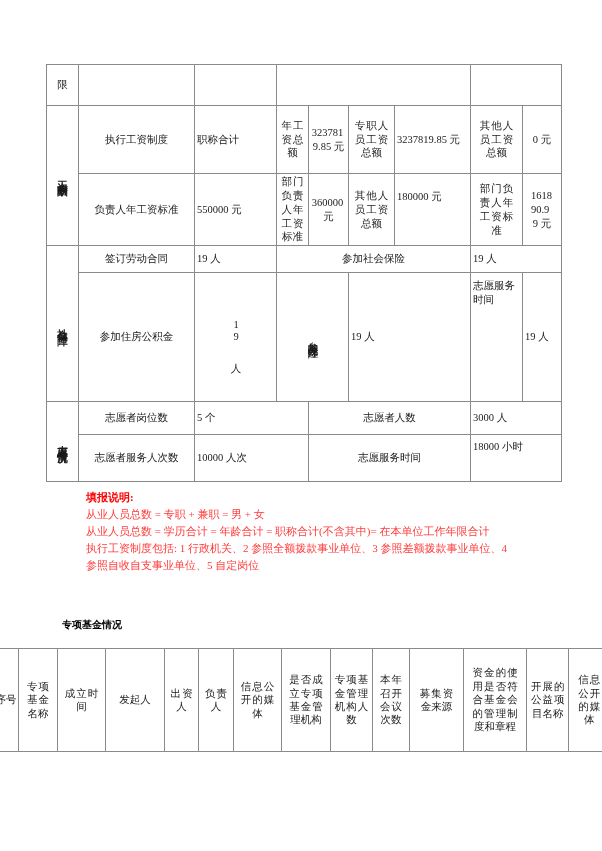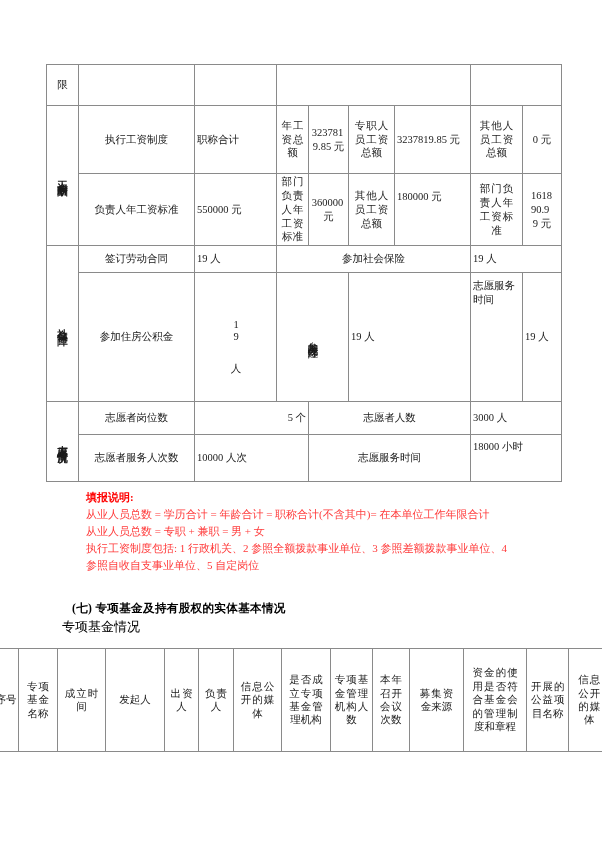--- a/index.html
+++ b/index.html
@@ -60,21 +60,21 @@
     writing-mode: vertical-rl;
     text-orientation: upright;
     letter-spacing: 1px;
     display: block;
     margin: 0 auto;
     text-align: center;
     line-height: 1.15;
   }
   .ctr { text-align: center; }
   .lft { text-align: left; padding-left: 4px; }
-  .rgt { text-align: right; padding-right: 6px; }
+  .rgt { text-align: left; padding-right: 6px; }
 
   
   #note-block {
     position: absolute;
     left: 86px;
     top: 489px;
     width: 470px;
     font-size: 11px;
     line-height: 1.55;
     color: #ff3a3a;
@@ -92,22 +92,22 @@
     top: 600px;
     font-size: 11.6px;
     font-weight: bold;
     line-height: 1.55;
     letter-spacing: 0.3px;
   }
   #section-sub {
     position: absolute;
     left: 62px;
     top: 617px;
-    font-size: 13px;
-    font-weight: normal;
+    font-size: 10px;
+    font-weight: bold;
     line-height: 1.55;
   }
 
   
   #bottom-table {
     position: absolute;
     left: -8px;
     top: 648px;
     width: 618px;
   }
@@ -236,27 +236,26 @@
       <td class="ctr" style="height:44px">志愿者服务人次数</td>
       <td colspan="2" class="lft">10000 人次</td>
       <td colspan="3" class="ctr">志愿服务时间</td>
       <td colspan="2" class="lft" style="vertical-align:top;padding-top:5px">18000 小时</td>
     </tr>
   </tbody>
     </table>
 
   <div id="note-block">
     <div class="note-title note-line">填报说明:</div>
+    <div class="note-line">从业人员总数 = 专职 + 兼职 = 男 + 女</div>
     <div class="note-line">从业人员总数 = 学历合计 = 年龄合计 = 职称合计(不含其中)= 在本单位工作年限合计</div>
-    <div class="note-line">从业人员总数 = 专职 + 兼职 = 男 + 女</div>
     <div class="note-line">执行工资制度包括: 1 行政机关、2 参照全额拨款事业单位、3 参照差额拨款事业单位、4</div>
     <div class="note-line">参照自收自支事业单位、5 自定岗位</div>
   </div>
 
-  <div id="section-heading">(七) 专项基金及持有股权的实体基本情况</div>
   <div id="section-sub">专项基金情况</div>
 
   <table class="grid" id="bottom-table">
     <colgroup>
       <col style="width:26px">
       <col style="width:38px">
       <col style="width:48px">
       <col style="width:58px">
       <col style="width:34px">
       <col style="width:34px">

